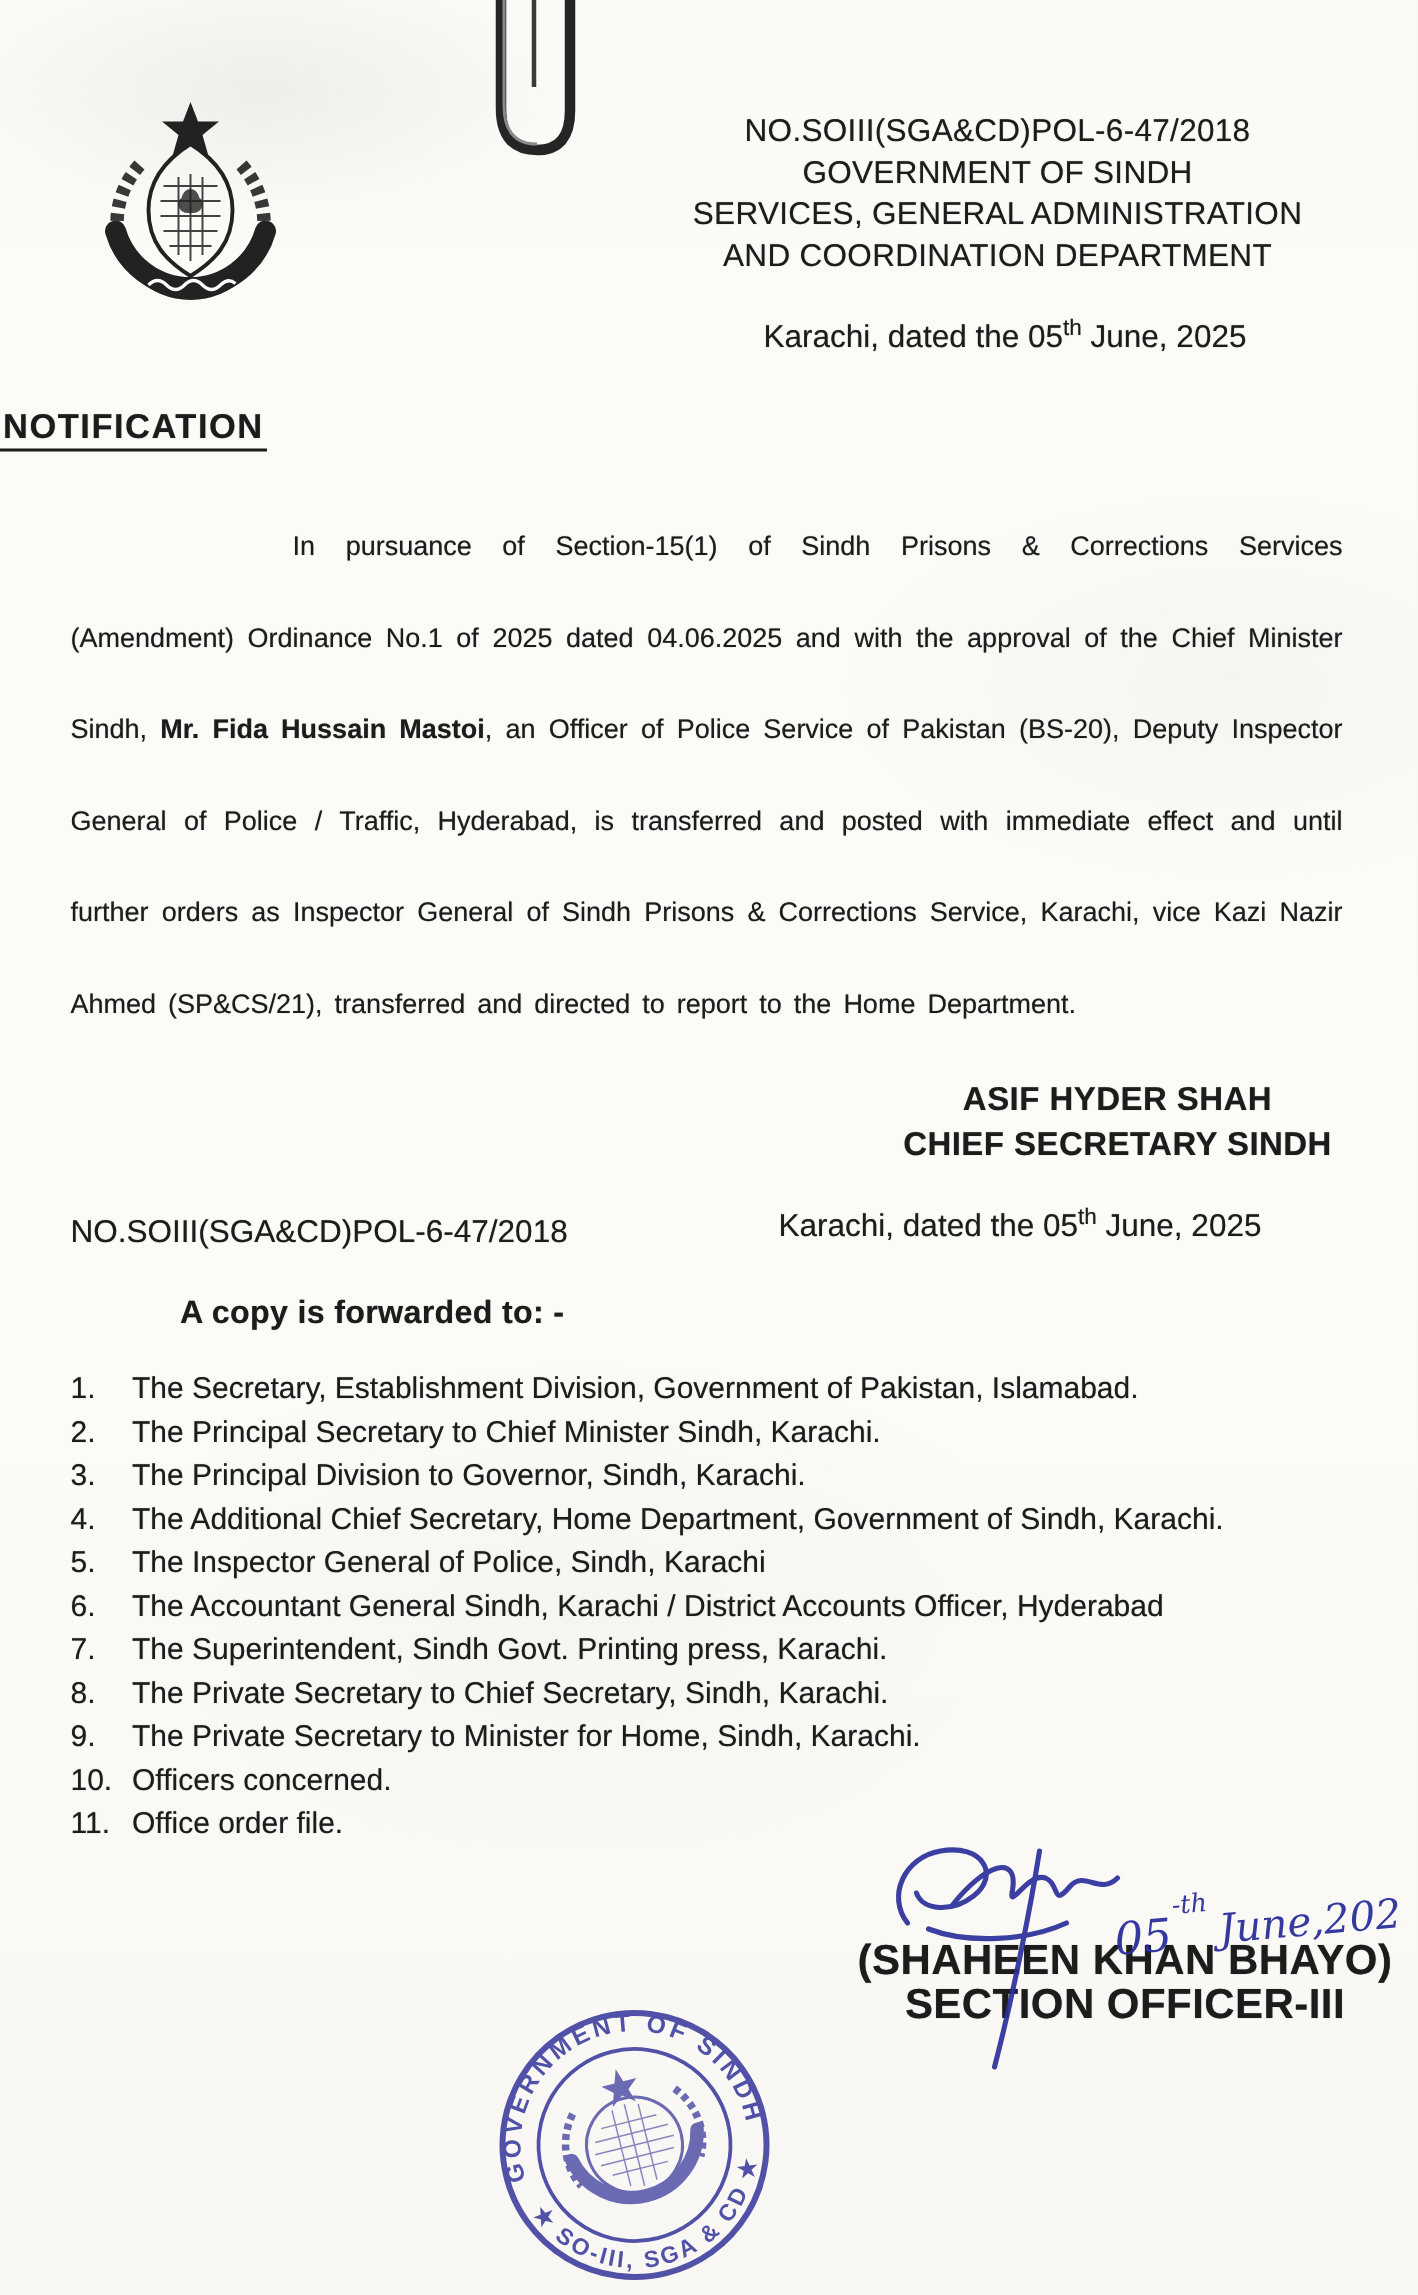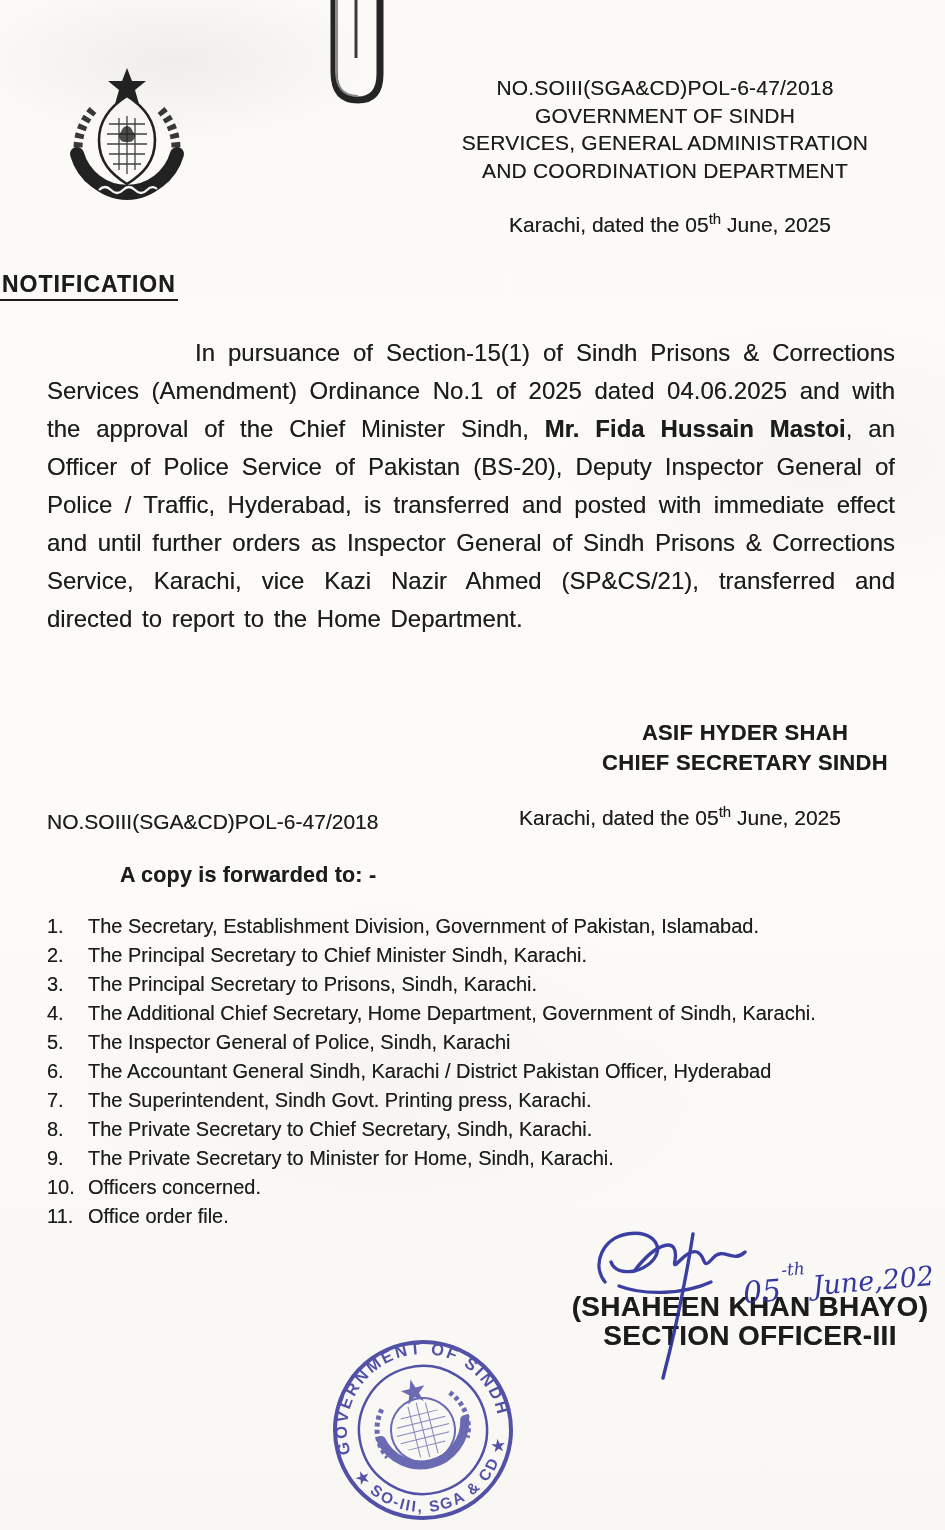--- a/index.html
+++ b/index.html
@@ -22,21 +22,21 @@
   }
   .abs{position:absolute;}
   .ink{color:#1c1c1c;text-shadow:0 0 .6px rgba(20,20,20,.55);}
   .hdr-block{left:430px;top:74px;width:470px;text-align:center;font-size:21px;line-height:27.5px;letter-spacing:.2px;}
   .date-line{font-size:21px;}
   .date-1{left:440px;top:213px;width:460px;text-align:center;}
   .title{left:0;top:271px;width:945px;font-size:23px;font-weight:bold;letter-spacing:1px;}
   .title span{border-bottom:2.5px solid #1c1c1c;padding:0 2px 2px 2px;}
   .para{
     left:47px;top:334px;width:848px;
-    font-size:24px;line-height:38px;
+    font-size:18px;line-height:61px;
     text-align:justify;text-align-last:left;
     text-indent:148px;word-spacing:3px;
   }
   .sign1{left:540px;top:718px;width:410px;text-align:center;font-size:22px;font-weight:bold;line-height:30px;letter-spacing:.3px;}
   .ref2{left:47px;top:810px;font-size:21px;}
   .date-2{left:470px;top:806px;width:420px;text-align:center;}
   .copy-head{left:120px;top:863px;font-size:21.5px;font-weight:bold;letter-spacing:.2px;}
   .copylist{left:47px;top:912px;width:850px;font-size:20px;line-height:29px;}
   .li{display:flex;}
   .num{width:41px;flex:none;}
@@ -113,33 +113,33 @@
     <div class="li">
         <span class="num">1.</span>
         <span class="txt">The Secretary, Establishment Division, Government of Pakistan, Islamabad.</span>
       </div>
     <div class="li">
         <span class="num">2.</span>
         <span class="txt">The Principal Secretary to Chief Minister Sindh, Karachi.</span>
       </div>
     <div class="li">
         <span class="num">3.</span>
-        <span class="txt">The Principal Secretary to Prisons, Sindh, Karachi.</span>
+        <span class="txt">The Principal Division to Governor, Sindh, Karachi.</span>
       </div>
     <div class="li">
         <span class="num">4.</span>
         <span class="txt">The Additional Chief Secretary, Home Department, Government of Sindh, Karachi.</span>
       </div>
     <div class="li">
         <span class="num">5.</span>
         <span class="txt">The Inspector General of Police, Sindh, Karachi</span>
       </div>
     <div class="li">
         <span class="num">6.</span>
-        <span class="txt">The Accountant General Sindh, Karachi / District Pakistan Officer, Hyderabad</span>
+        <span class="txt">The Accountant General Sindh, Karachi / District Accounts Officer, Hyderabad</span>
       </div>
     <div class="li">
         <span class="num">7.</span>
         <span class="txt">The Superintendent, Sindh Govt. Printing press, Karachi.</span>
       </div>
     <div class="li">
         <span class="num">8.</span>
         <span class="txt">The Private Secretary to Chief Secretary, Sindh, Karachi.</span>
       </div>
     <div class="li">

